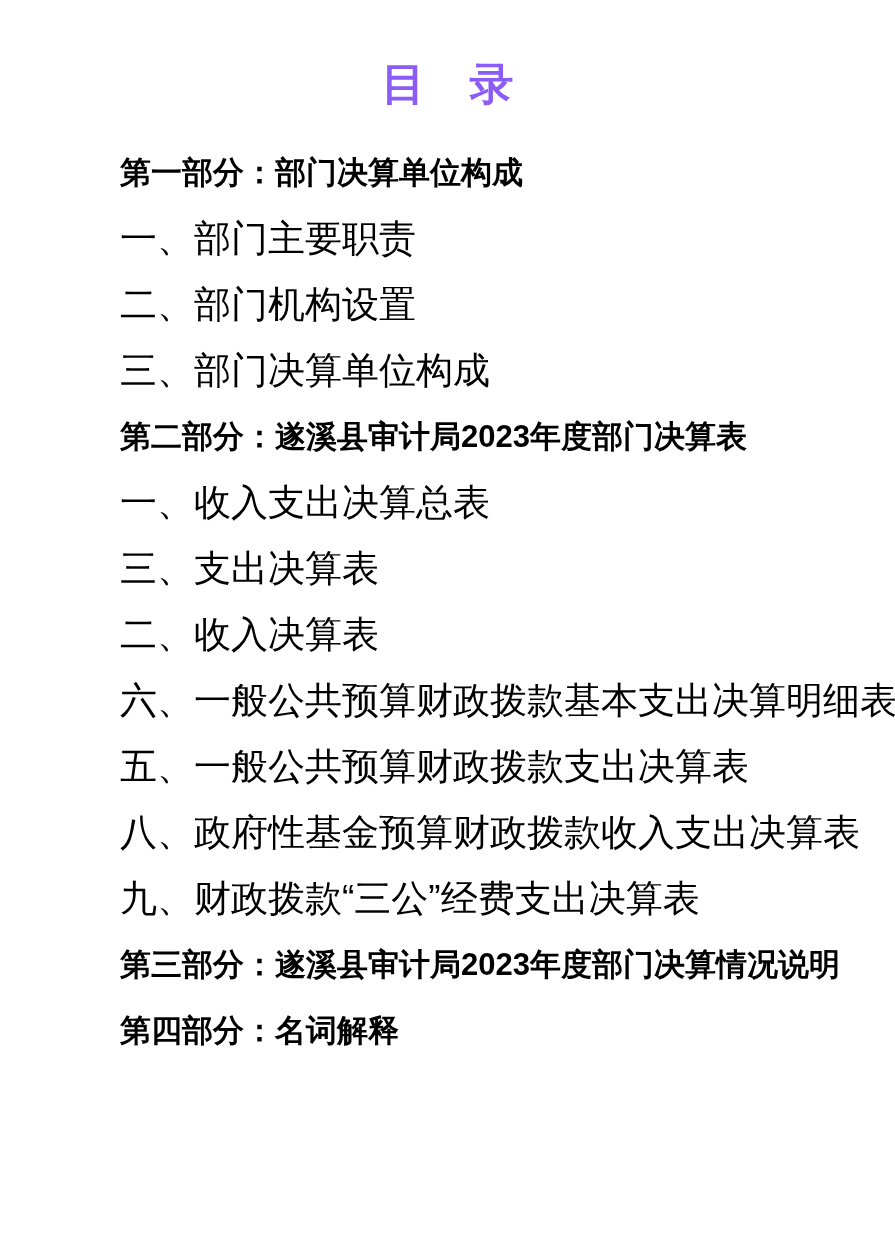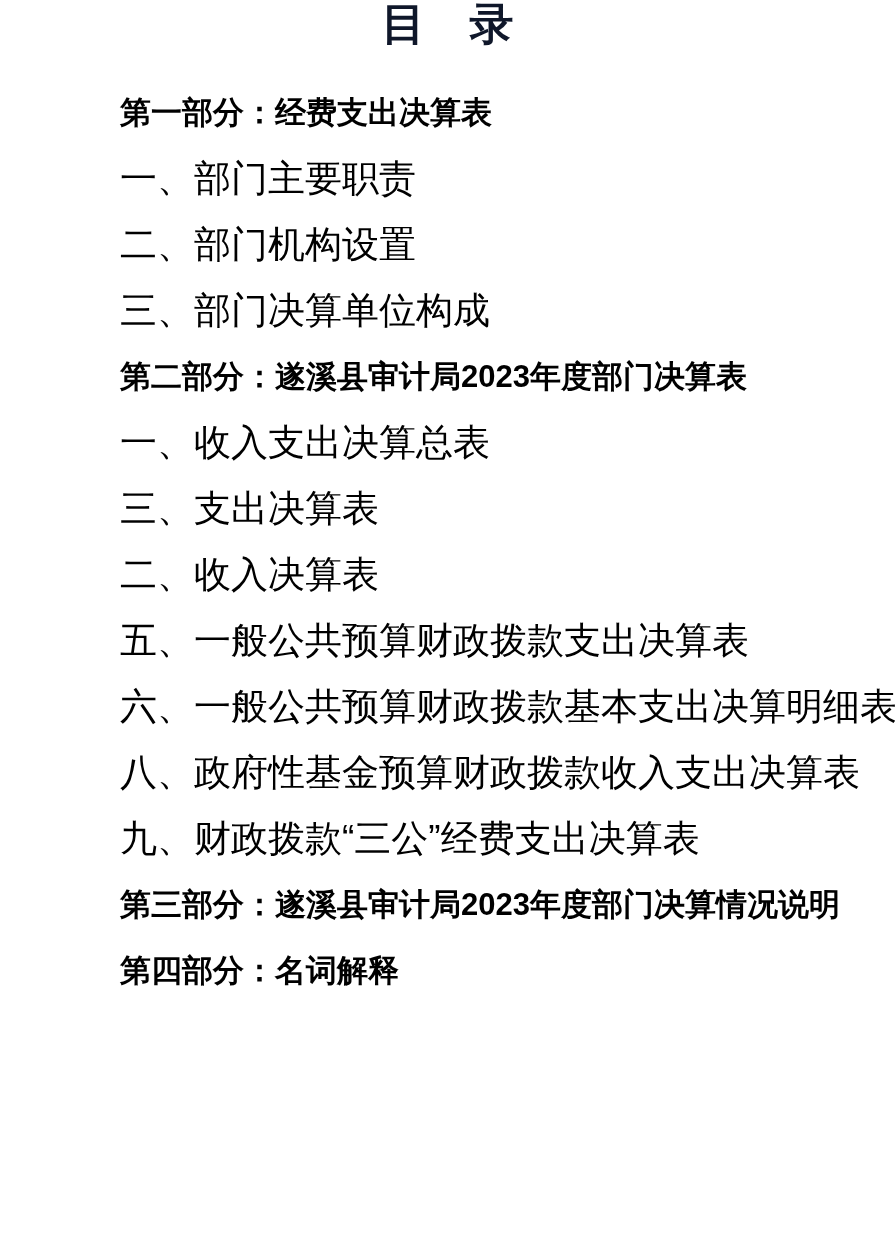--- a/index.html
+++ b/index.html
@@ -9,25 +9,26 @@
     color: #000000;
   }
   .page {
     position: relative;
     width: 895px;
     height: 1249px;
     background: #ffffff;
     overflow: hidden;
   }
   .doc-title {
+    margin-top: 60px;
     text-align: center;
     font-size: 44px;
     line-height: 48px;
     font-weight: bold;
-    color: #0f172a;
+    color: #8b5cf6;
     white-space: pre;
   }
   .toc {
     margin-top: 32px;
     padding-left: 120px;
     padding-right: 40px;
   }
   .entry {
     font-size: 37px;
     line-height: 66px;
@@ -43,40 +44,40 @@
 </style>
 </head>
 <body>
 
 <div class="page">
 
   <h1 class="doc-title">目　录</h1>
 
   <div class="toc">
 
-    <p class="entry part">第一部分：经费支出决算表</p>
+    <p class="entry part">第一部分：部门决算单位构成</p>
 
     <p class="entry item">一、部门主要职责</p>
 
     <p class="entry item">二、部门机构设置</p>
 
     <p class="entry item">三、部门决算单位构成</p>
 
     <p class="entry part">第二部分：遂溪县审计局2023年度部门决算表</p>
 
     <p class="entry item">一、收入支出决算总表</p>
 
     <p class="entry item">三、支出决算表</p>
 
     <p class="entry item">二、收入决算表</p>
 
 
+    <p class="entry item">六、一般公共预算财政拨款基本支出决算明细表</p>
+
     <p class="entry item">五、一般公共预算财政拨款支出决算表</p>
-
-    <p class="entry item">六、一般公共预算财政拨款基本支出决算明细表</p>
 
 
     <p class="entry item">八、政府性基金预算财政拨款收入支出决算表</p>
 
     <p class="entry item">九、财政拨款“三公”经费支出决算表</p>
 
     <p class="entry part">第三部分：遂溪县审计局2023年度部门决算情况说明</p>
 
     <p class="entry part">第四部分：名词解释</p>
 

